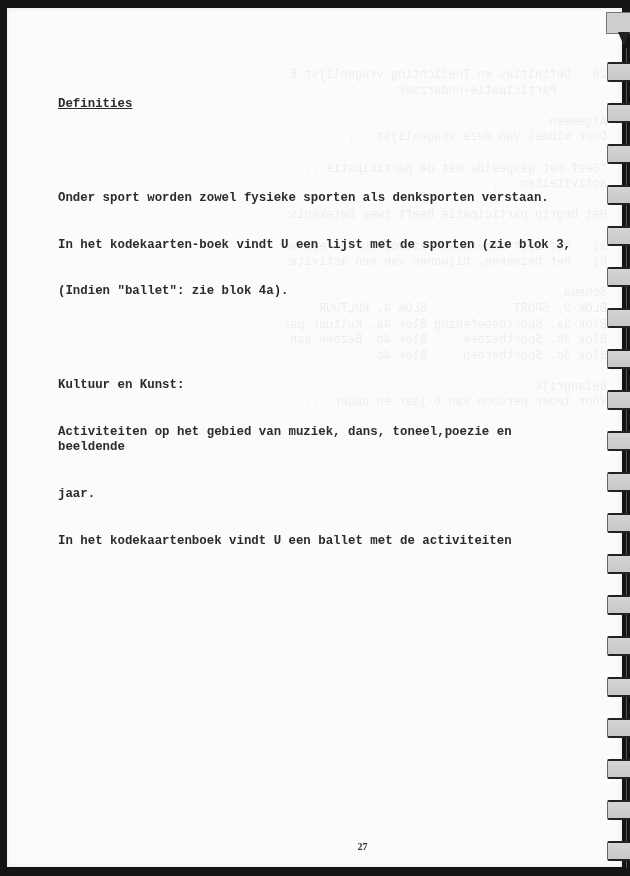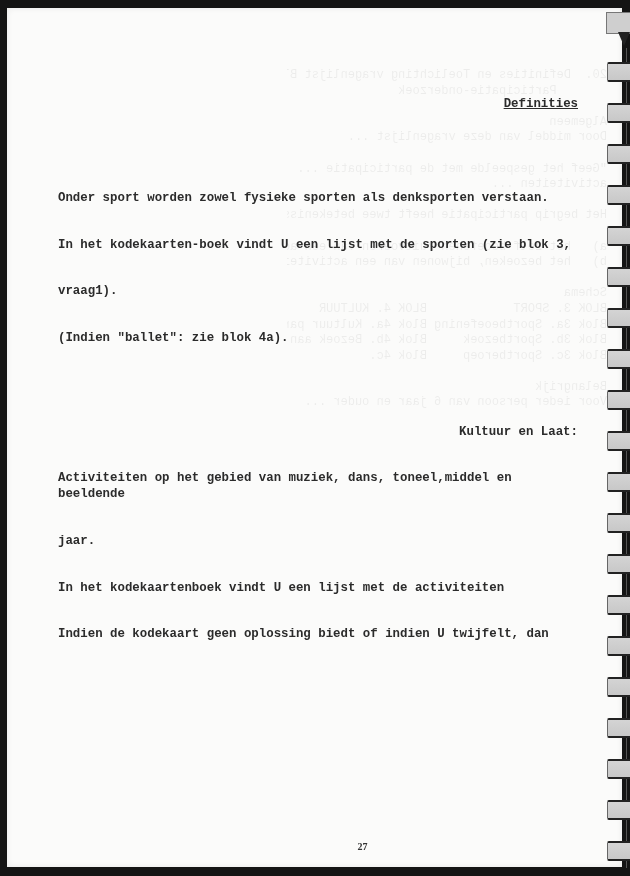--- a/index.html
+++ b/index.html
@@ -33,21 +33,21 @@
       border-left: 6px solid transparent; border-right: 6px solid transparent; border-top: 14px solid #222;
     }
     .text {
       position: absolute; left: 51px; top: 58px; width: 520px;
       font-family: "Liberation Mono", "DejaVu Sans Mono", monospace;
       font-size: 12.4px; line-height: 15.6px; color: #2b2b2b;
       white-space: pre-wrap;
     }
     .blk { margin: 0; font-weight: bold; }
     .gap { height: 15.6px; }
-    .h { font-weight: bold; text-align: right; }
+    .h { font-weight: bold; }
     .u { text-decoration: underline; }
     .ghost {
       position: absolute; left: 280px; top: 60px; width: 320px; height: 780px;
       font-family: "Liberation Mono", monospace; font-size: 12px; line-height: 15.6px;
       color: rgba(0,0,0,0.06); transform: scaleX(-1); overflow: hidden; white-space: pre;
     }
     .pagenum {
       position: absolute; left: 0; width: 615px; top: 833px; text-align: center;
       font-family: Liberation Serif, serif; font-size: 10px; font-weight: bold; color: #333; margin-left: 48px;
     }
@@ -77,28 +77,26 @@
 Blok 3c. Sportberoep     Blok 4c.
 
 Belangrijk
 Voor ieder persoon van 6 jaar en ouder ...</div>
 
   <div class="text">
     <div class="blk h u">Definities</div>
     <div class="gap"></div>
     <div class="blk">Onder sport worden zowel fysieke sporten als denksporten verstaan.</div>
     <div class="blk">In het kodekaarten-boek vindt U een lijst met de sporten (zie blok 3,</div>
-    <div class="blk">vraag1).</div>
     <div class="blk">(Indien "ballet": zie blok 4a).</div>
     <div class="gap"></div>
-    <div class="blk h">Kultuur en Laat:</div>
-    <div class="blk">Activiteiten op het gebied van muziek, dans, toneel,middel en beeldende</div>
+    <div class="blk h">Kultuur en Kunst:</div>
+    <div class="blk">Activiteiten op het gebied van muziek, dans, toneel,poezie en beeldende</div>
     <div class="blk">jaar.</div>
-    <div class="blk">In het kodekaartenboek vindt U een lijst met de activiteiten</div>
-    <div class="blk">Indien de kodekaart geen oplossing biedt of indien U twijfelt, dan</div>
+    <div class="blk">In het kodekaartenboek vindt U een ballet met de activiteiten</div>
     
     
     
     
     
     
     
     
     
     

